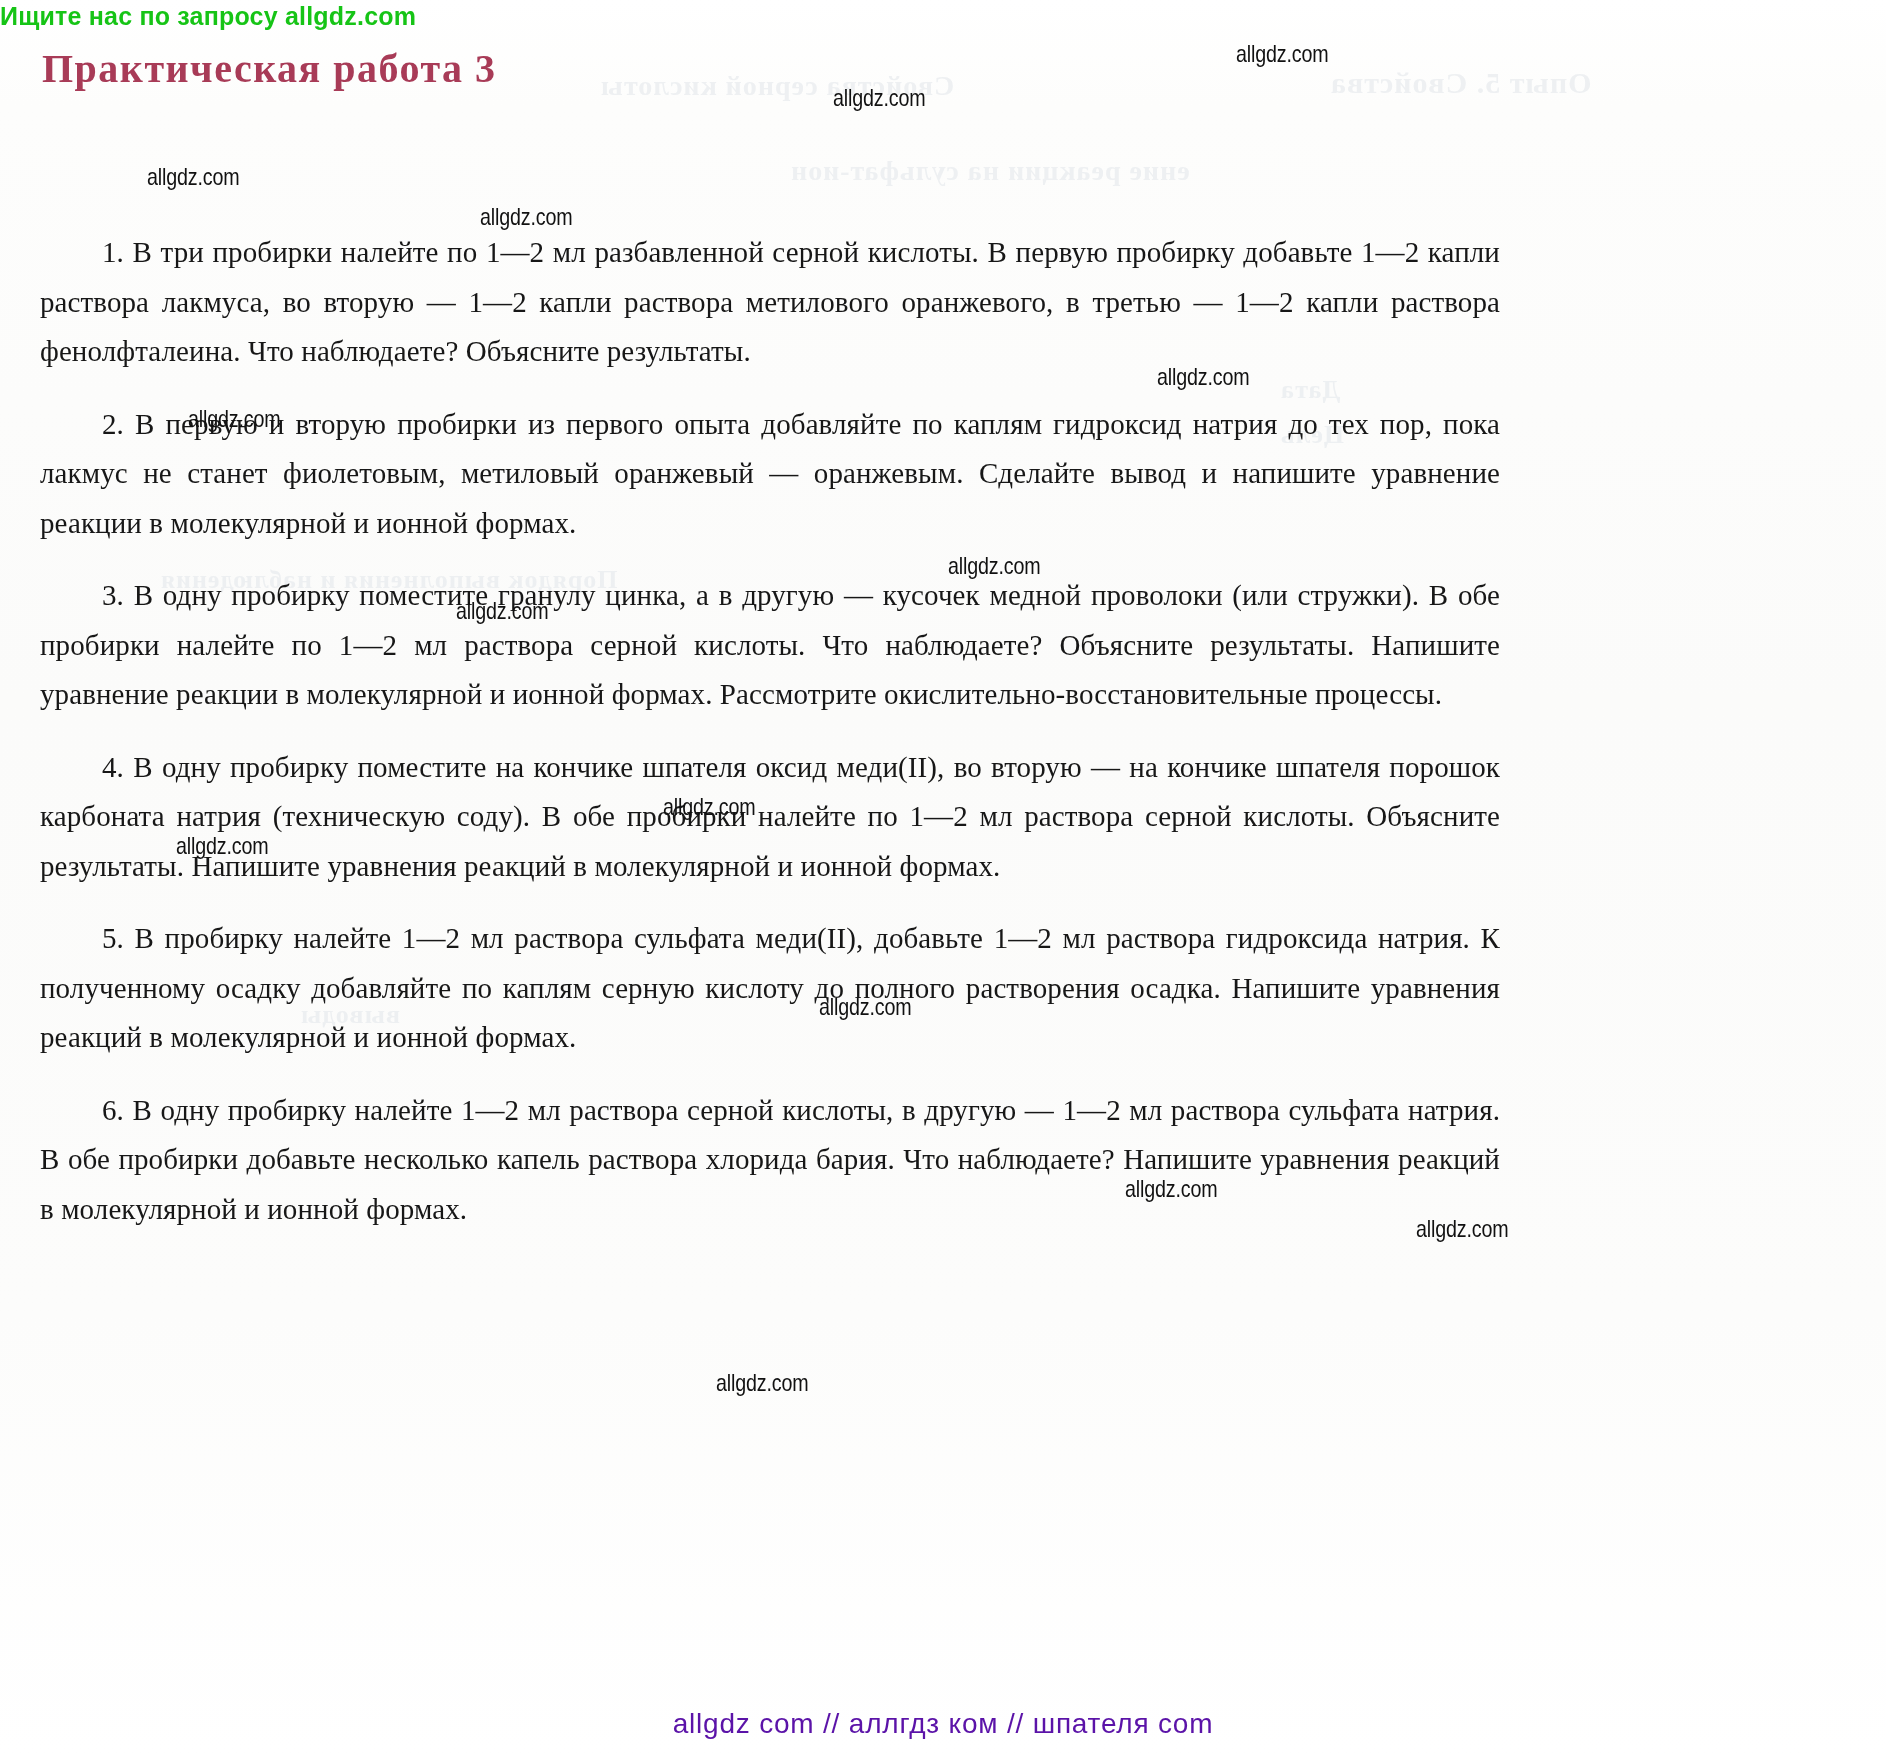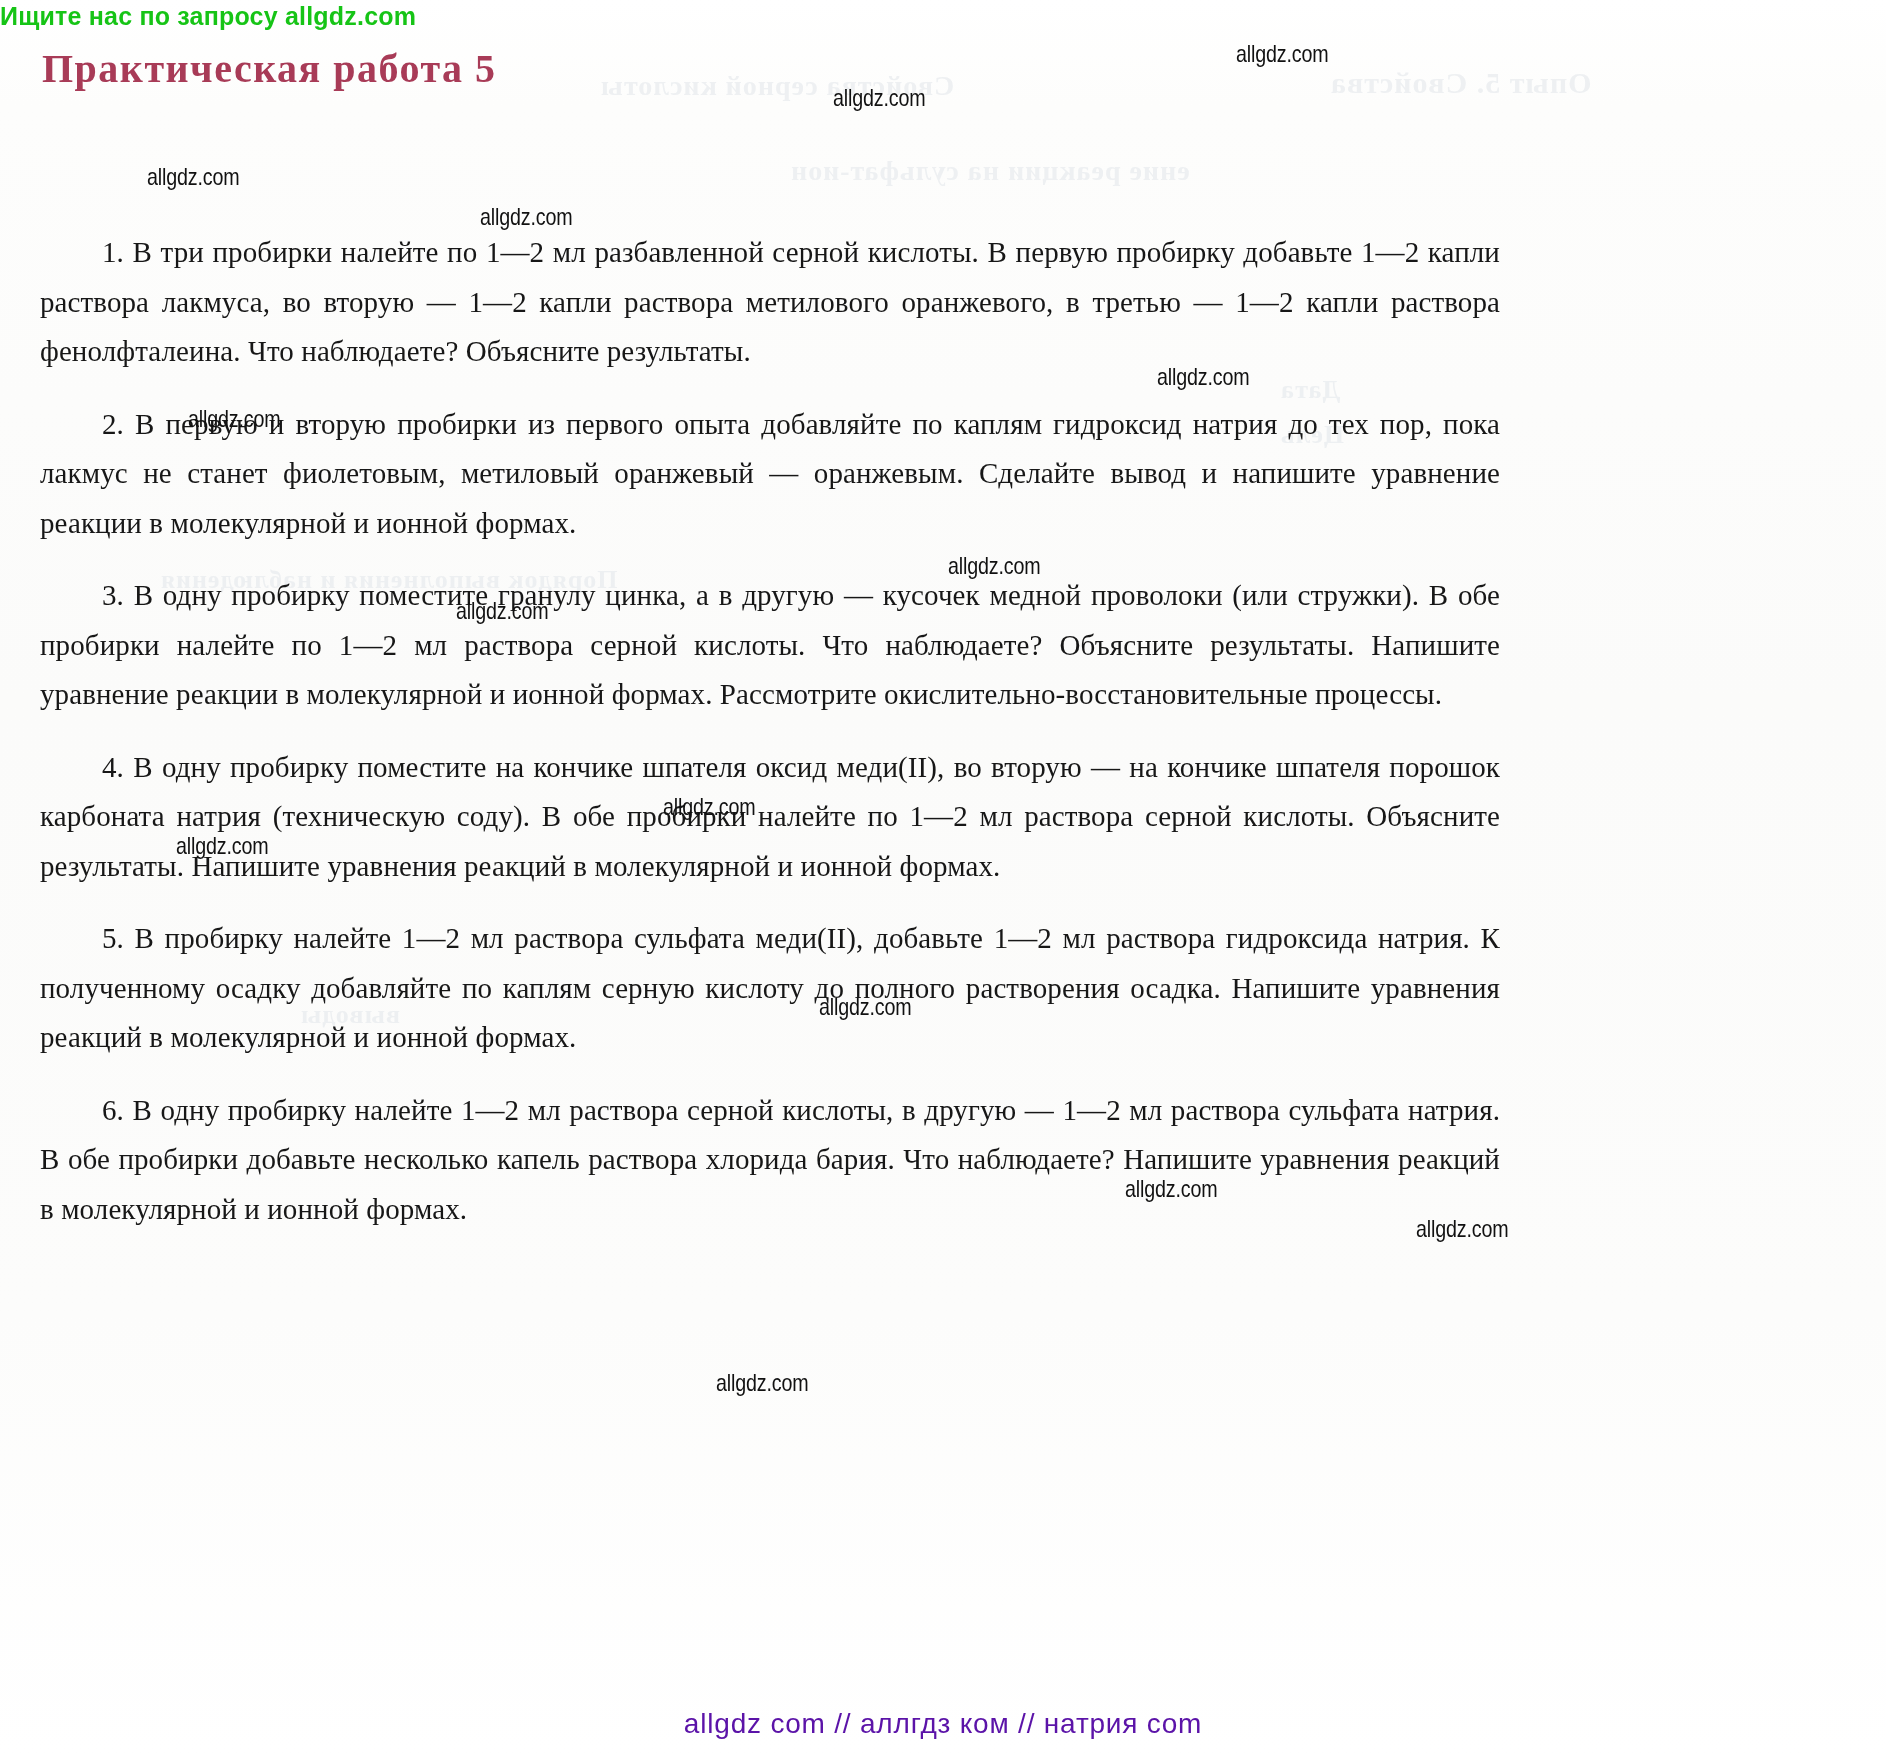--- a/index.html
+++ b/index.html
@@ -152,21 +152,21 @@
     <div class="bleed" style="left: 300px; top: 1000px; font-size: 26px;">выводы</div>
   </div>
 
 <div class="promo-bar">
   <span class="promo-text" style="color: rgb(22, 196, 22);">Ищите нас по запросу allgdz.com</span>
 </div>
 
 <div class="content">
 
   <div class="heading-block">
-    <p class="heading-line1">Практическая работа 5</p>
+    <p class="heading-line1">Практическая работа 3</p>
   </div>
 
   <div class="body-text" id="tasks-container">
       <p class="task"><span class="task-num">1.</span><span> В три пробирки налейте по 1—2 мл разбавленной серной кислоты. В первую пробирку добавьте 1—2 капли раствора лакмуса, во вторую — 1—2 капли раствора метилового оранжевого, в третью — 1—2 капли раствора фенолфталеина. Что наблюдаете? Объясните результаты.</span></p>
       <p class="task"><span class="task-num">2.</span><span> В первую и вторую пробирки из первого опыта добавляйте по каплям гидроксид натрия до тех пор, пока лакмус не станет фиолетовым, метиловый оранжевый — оранжевым. Сделайте вывод и напишите уравнение реакции в молекулярной и ионной формах.</span></p>
       <p class="task"><span class="task-num">3.</span><span> В одну пробирку поместите гранулу цинка, а в другую — кусочек медной проволоки (или стружки). В обе пробирки налейте по 1—2 мл раствора серной кислоты. Что наблюдаете? Объясните результаты. Напишите уравнение реакции в молекулярной и ионной формах. Рассмотрите окислительно-восстановительные процессы.</span></p>
       <p class="task"><span class="task-num">4.</span><span> В одну пробирку поместите на кончике шпателя оксид меди(II), во вторую — на кончике шпателя порошок карбоната натрия (техническую соду). В обе пробирки налейте по 1—2 мл раствора серной кислоты. Объясните результаты. Напишите уравнения реакций в молекулярной и ионной формах.</span></p>
       <p class="task"><span class="task-num">5.</span><span> В пробирку налейте 1—2 мл раствора сульфата меди(II), добавьте 1—2 мл раствора гидроксида натрия. К полученному осадку добавляйте по каплям серную кислоту до полного растворения осадка. Напишите уравнения реакций в молекулярной и ионной формах.</span></p>
       <p class="task"><span class="task-num">6.</span><span> В одну пробирку налейте 1—2 мл раствора серной кислоты, в другую — 1—2 мл раствора сульфата натрия. В обе пробирки добавьте несколько капель раствора хлорида бария. Что наблюдаете? Напишите уравнения реакций в молекулярной и ионной формах.</span></p>
     </div>
@@ -184,14 +184,14 @@
     <div class="wm" style="left: 456px; top: 597px;">allgdz.com</div>
     <div class="wm" style="left: 663px; top: 793px;">allgdz.com</div>
     <div class="wm" style="left: 176px; top: 832px;">allgdz.com</div>
     <div class="wm" style="left: 819px; top: 993px;">allgdz.com</div>
     <div class="wm" style="left: 1125px; top: 1175px;">allgdz.com</div>
     <div class="wm" style="left: 1416px; top: 1215px;">allgdz.com</div>
     <div class="wm" style="left: 716px; top: 1369px;">allgdz.com</div>
   </div>
 
 <div class="footer-bar">
-  <span class="footer-text" style="color: rgb(91, 19, 168);">allgdz com  //  аллгдз ком  //  натрия com</span>
+  <span class="footer-text" style="color: rgb(91, 19, 168);">allgdz com  //  аллгдз ком  //  шпателя com</span>
 </div>
 
 </body></html>

